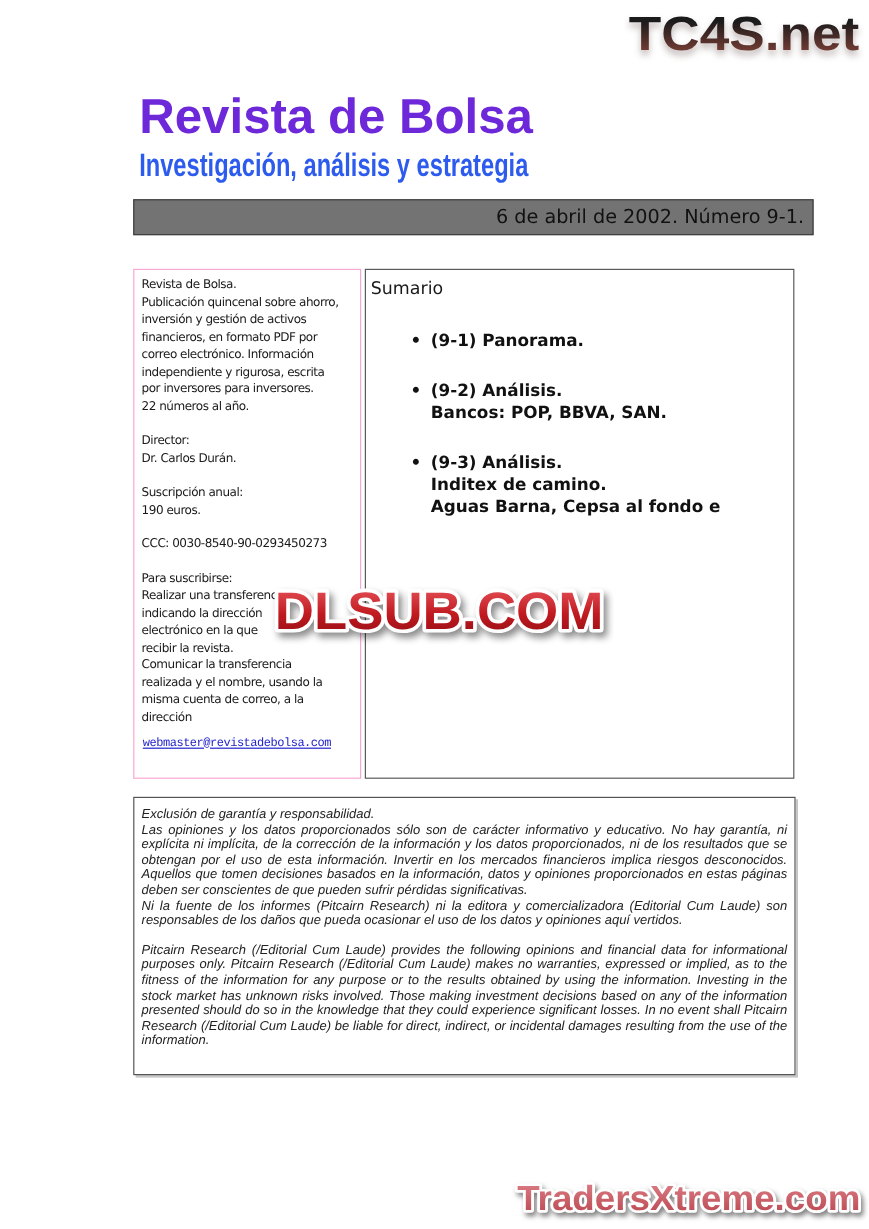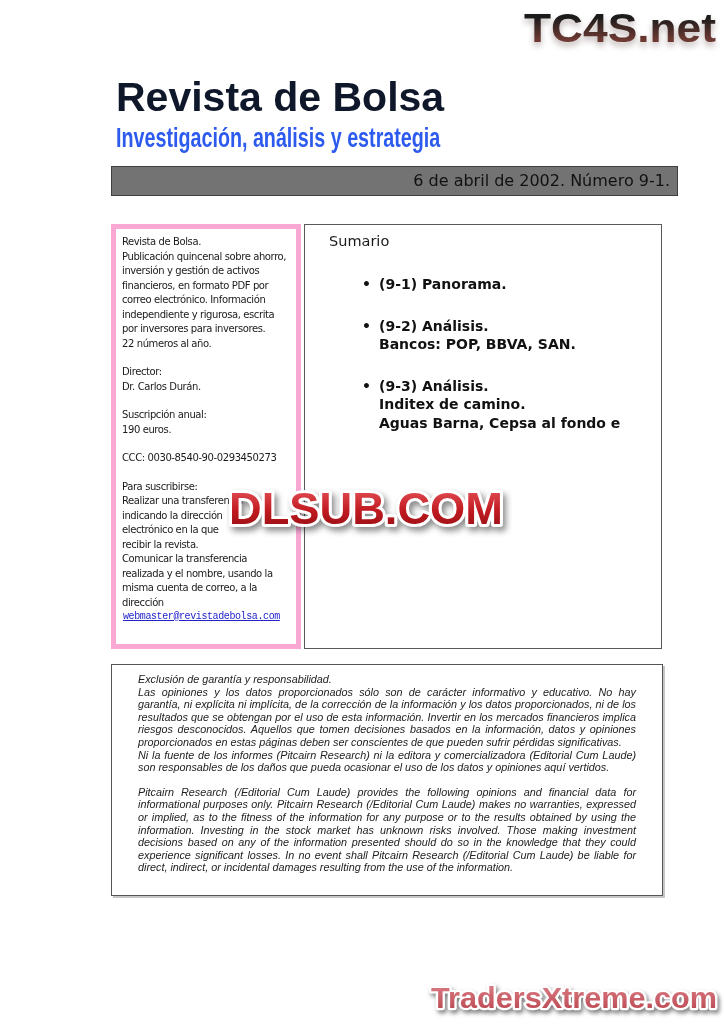--- a/index.html
+++ b/index.html
@@ -5,51 +5,51 @@
   html,body{margin:0;padding:0;background:#ffffff;}
   .page{position:relative;width:724px;height:1024px;background:#ffffff;overflow:hidden;
         font-family:"DejaVu Sans",sans-serif;color:#1a1a1a;border-radius:17px;}
 
   
   .tc4s{position:absolute;left:520px;top:2px;width:200px;height:52px;}
   .tc4s text{filter:drop-shadow(0 4px 3px rgba(70,45,40,.35));}
 
   
   .title{position:absolute;left:116px;top:74px;font-family:"Liberation Sans",sans-serif;
-         font-size:41px;font-weight:bold;color:#0f172a;white-space:nowrap;}
+         font-size:41px;font-weight:bold;color:#6d28d9;white-space:nowrap;}
   .subtitle{position:absolute;left:116px;top:123px;font-family:"Liberation Sans",sans-serif;
             font-size:27px;font-weight:bold;color:#2d5bee;white-space:nowrap;
             transform:scaleX(.73);transform-origin:left center;}
 
   
   .datebox{position:absolute;left:111px;top:166px;width:567px;height:30px;box-sizing:border-box;
            background:#737373;border:1px solid #3f3f3f;text-align:right;
            font-size:16px;line-height:28px;padding-right:7px;color:#111;}
 
   
   .infobox{position:absolute;left:111px;top:224px;width:190px;height:425px;box-sizing:border-box;
-           border:5px solid #f9a8d4;padding:6px 4px 6px 6px;font-size:10px;line-height:14.5px;
+           border:1px solid #f9a8d4;padding:6px 4px 6px 6px;font-size:10px;line-height:14.5px;
            letter-spacing:-.4px;color:#1a1a1a;}
   .infobox .para{white-space:pre-line;margin:0 0 14px 0;}
   .infobox a{position:absolute;left:7px;bottom:20px;color:#2323cc;text-decoration:underline;
              font-size:10px;letter-spacing:-.4px;font-family:Liberation Mono, monospace;}
 
   
   .sumbox{position:absolute;left:304px;top:224px;width:358px;height:425px;box-sizing:border-box;
-          border:1px solid #5a5a5a;padding:8px 24px;}
+          border:1px solid #5a5a5a;padding:8px 4px;}
   .sum-head{font-size:14.5px;color:#1a1a1a;}
   .sum-list{margin-top:26px;margin-left:50px;}
   .sum-item{position:relative;font-weight:bold;font-size:14px;line-height:18.5px;
             margin-bottom:23px;color:#111;}
   .sum-item .bullet{position:absolute;left:-17px;top:0;font-weight:bold;}
   .sum-line{white-space:nowrap;}
 
   
   .discbox{position:absolute;left:111px;top:664px;width:552px;height:232px;box-sizing:border-box;
-           border:1px solid #555;box-shadow:2px 2px 0 #c6c6c6;padding:8px 26px;overflow:hidden;
+           border:1px solid #555;box-shadow:2px 2px 0 #c6c6c6;padding:8px 6px;overflow:hidden;
            font-family:"Liberation Sans",sans-serif;font-style:italic;font-size:10.8px;
            line-height:12.6px;color:#222;}
   .discbox .just{text-align:justify;font-style:italic;}
   .disc-gap{height:12px;}
 
   
   .wm-dlsub{position:absolute;left:220px;top:480px;width:292px;height:58px;}
   .wm-traders{position:absolute;left:424px;top:975px;width:300px;height:46px;}
   .wm-dlsub text{filter:drop-shadow(3px 4px 3px rgba(0,0,0,.45));}
   .wm-traders text{filter:drop-shadow(2px 3px 2px rgba(30,30,30,.55));}

